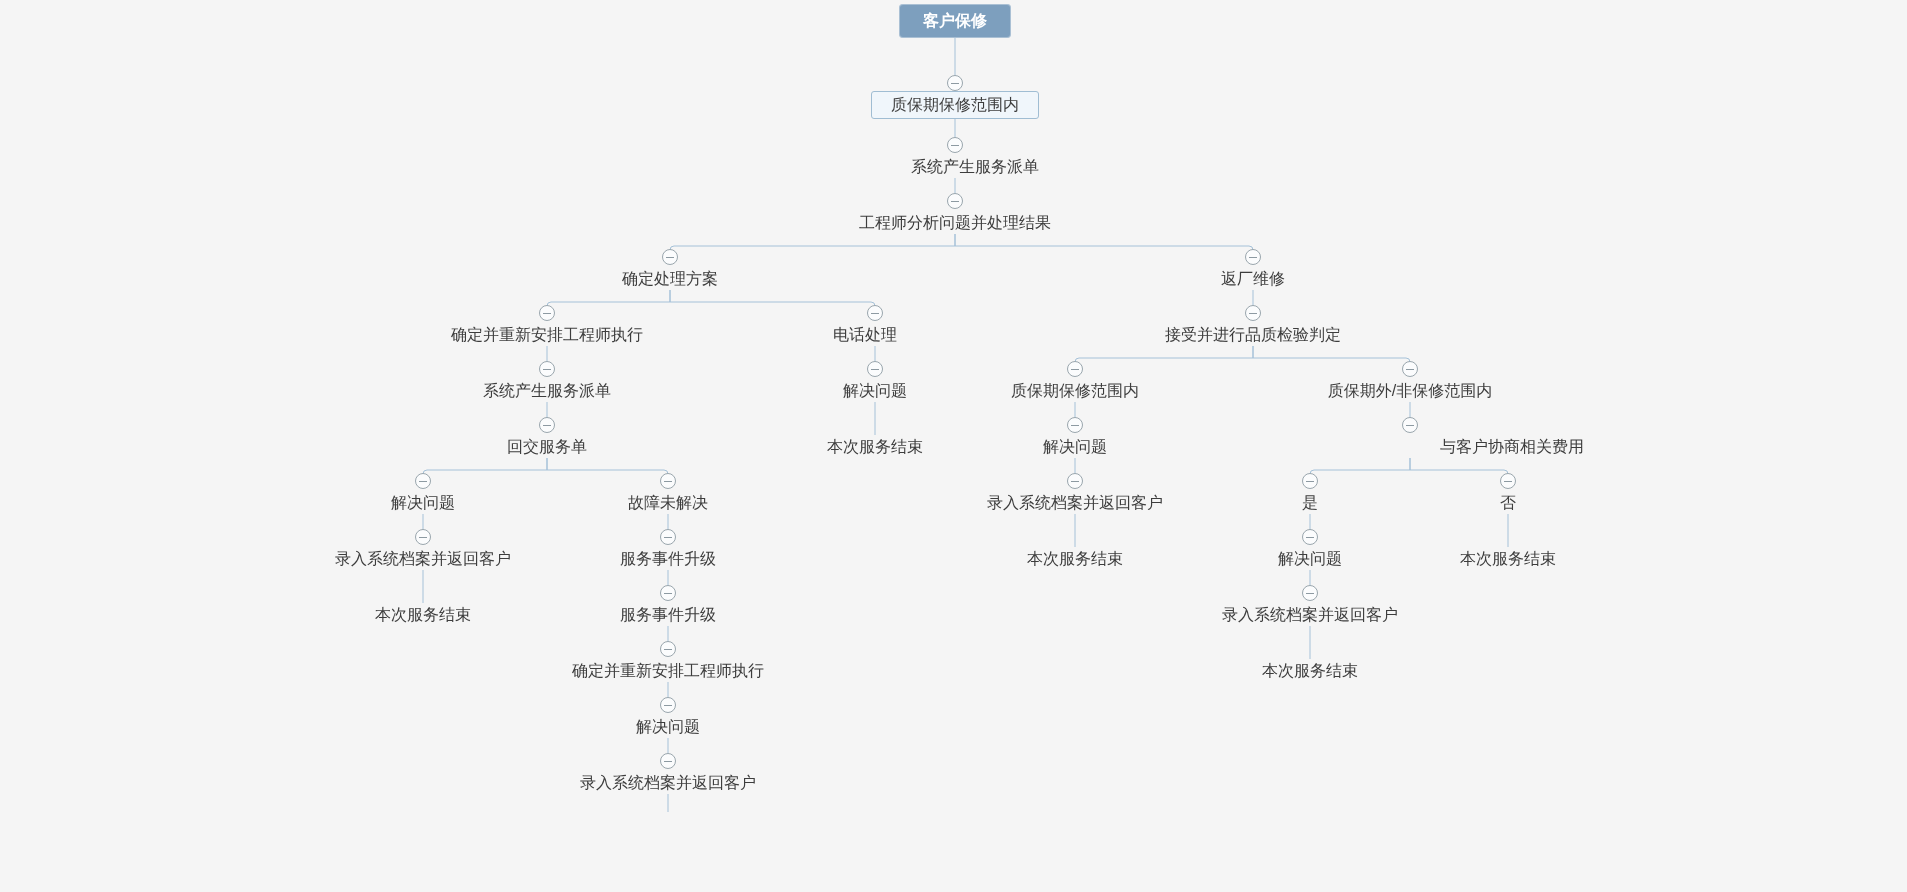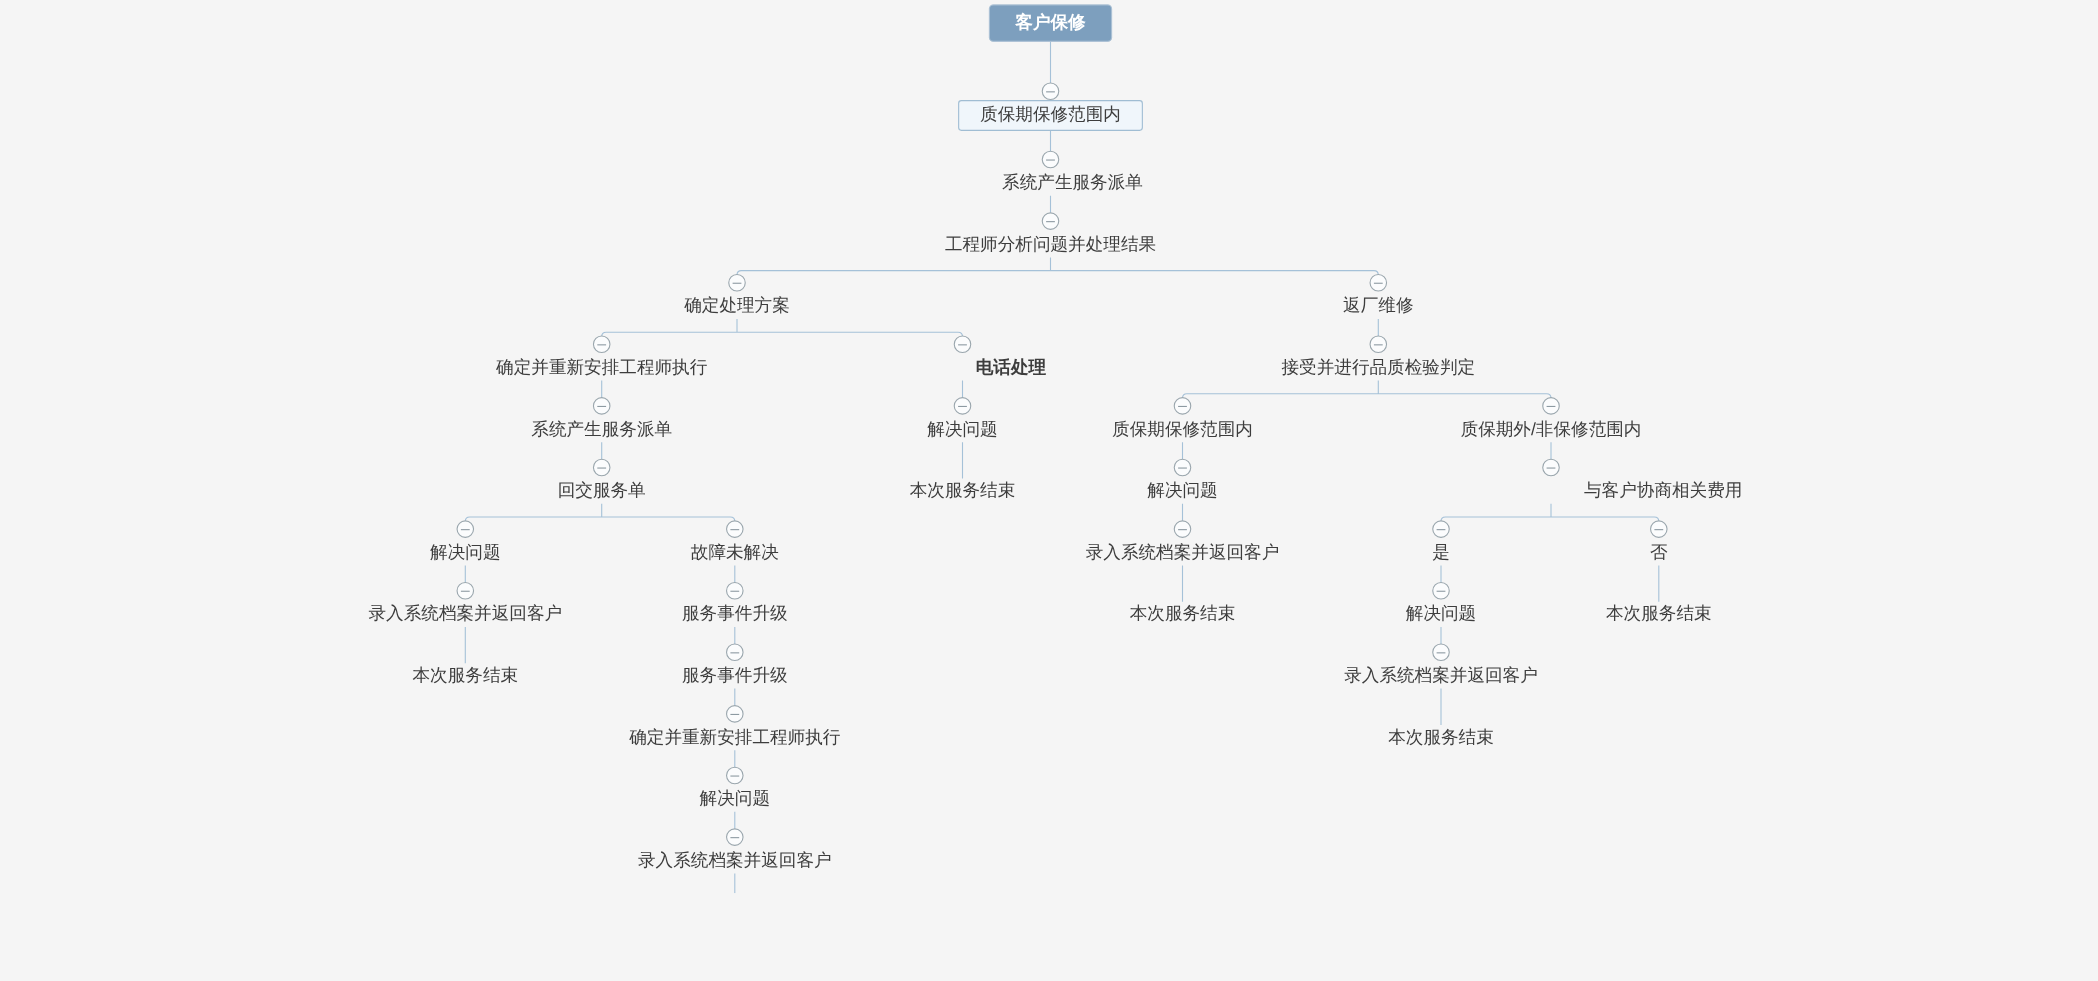--- a/index.html
+++ b/index.html
@@ -71,21 +71,21 @@
   <svg id="edges-svg" viewBox="0 0 1907 892" xmlns="http://www.w3.org/2000/svg">
       <path d="M 955 38 V 76 M 955 119 V 138 M 955 178 V 194 M 955 234 V 246 H 674 Q 670 246 670 250 V 250 M 955 234 V 246 H 1249 Q 1253 246 1253 250 V 250 M 670 290 V 302 H 551 Q 547 302 547 306 V 306 M 670 290 V 302 H 871 Q 875 302 875 306 V 306 M 1253 290 V 306 M 547 346 V 362 M 875 346 V 362 M 1253 346 V 358 H 1079 Q 1075 358 1075 362 V 362 M 1253 346 V 358 H 1406 Q 1410 358 1410 362 V 362 M 547 402 V 418 M 875 402 V 435 M 1075 402 V 418 M 1410 402 V 418 M 547 458 V 470 H 427 Q 423 470 423 474 V 474 M 547 458 V 470 H 664 Q 668 470 668 474 V 474 M 1075 458 V 474 M 1410 458 V 470 H 1314 Q 1310 470 1310 474 V 474 M 1410 458 V 470 H 1504 Q 1508 470 1508 474 V 474 M 423 514 V 530 M 668 514 V 530 M 1075 514 V 547 M 1310 514 V 530 M 1508 514 V 547 M 423 570 V 603 M 668 570 V 586 M 1310 570 V 586 M 668 626 V 642 M 1310 626 V 659 M 668 682 V 698 M 668 738 V 754 M 668 794 V 827" fill="none" stroke="#a5c1d8" stroke-width="1"></path>
     </svg>
 <div class="node kind-root" style="left: 955px; top: 21px;">客户保修</div>
     <div class="node kind-box" style="left: 955px; top: 105px;">质保期保修范围内</div>
     <div class="node kind-text" style="left: 955px; top: 167px; margin-left: 20px;">系统产生服务派单</div>
     <div class="node kind-text" style="left: 955px; top: 223px;">工程师分析问题并处理结果</div>
     <div class="node kind-text" style="left: 670px; top: 279px;">确定处理方案</div>
     <div class="node kind-text" style="left: 1253px; top: 279px;">返厂维修</div>
     <div class="node kind-text" style="left: 547px; top: 335px;">确定并重新安排工程师执行</div>
-    <div class="node kind-text" style="left: 919px; top: 335px; font-weight: bold;">电话处理</div>
+    <div class="node kind-text" style="left: 865px; top: 335px;">电话处理</div>
     <div class="node kind-text" style="left: 1253px; top: 335px;">接受并进行品质检验判定</div>
     <div class="node kind-text" style="left: 547px; top: 391px;">系统产生服务派单</div>
     <div class="node kind-text" style="left: 875px; top: 391px;">解决问题</div>
     <div class="node kind-text" style="left: 1075px; top: 391px;">质保期保修范围内</div>
     <div class="node kind-text" style="left: 1410px; top: 391px;">质保期外/非保修范围内</div>
     <div class="node kind-text" style="left: 547px; top: 447px;">回交服务单</div>
     <div class="node kind-text" style="left: 875px; top: 447px;">本次服务结束</div>
     <div class="node kind-text" style="left: 1075px; top: 447px;">解决问题</div>
     <div class="node kind-text" style="left: 1484px; top: 447px; margin-left: 28px;">与客户协商相关费用</div>
     <div class="node kind-text" style="left: 423px; top: 503px;">解决问题</div>

